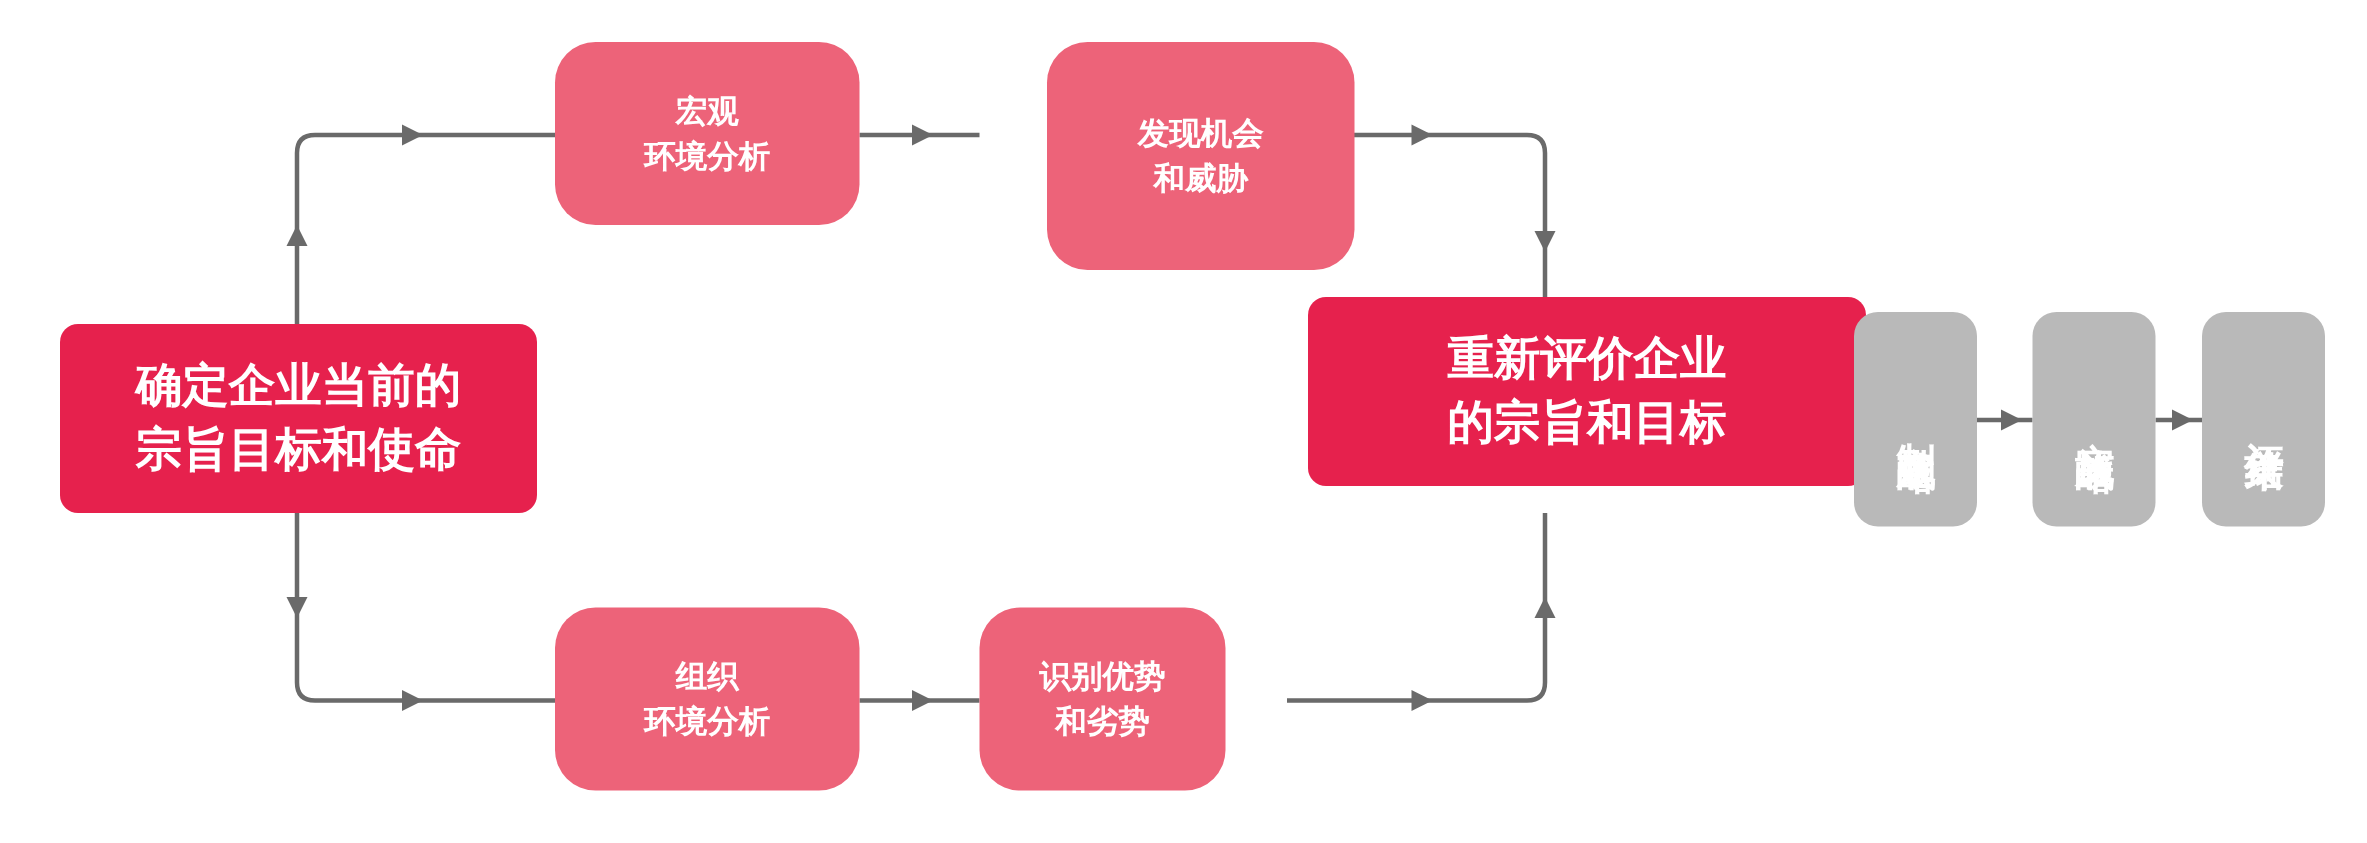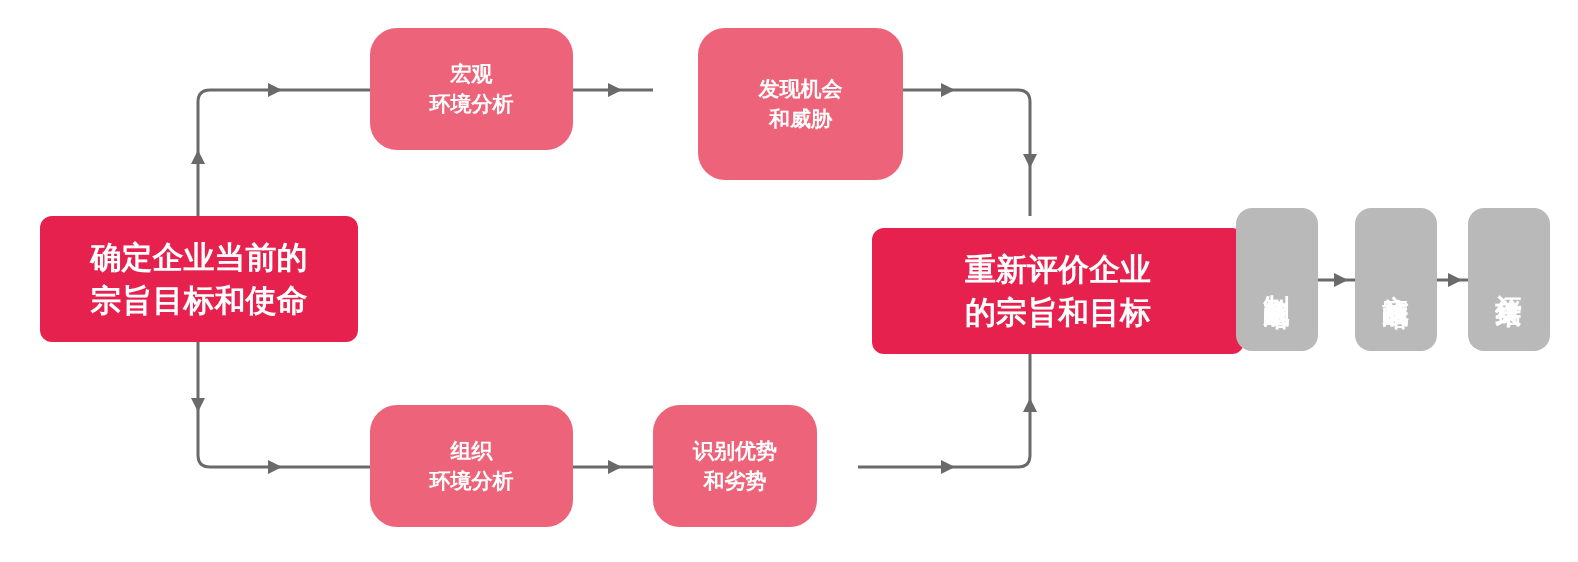--- a/index.html
+++ b/index.html
@@ -105,21 +105,21 @@
 
   <div class="node node-pink" style="left:653px; top:28px; width:205px; height:152px;margin-left:45px;">发现机会
 和威胁</div>
 
   <div class="node node-pink" style="left:370px; top:405px; width:203px; height:122px;">组织
 环境分析</div>
 
   <div class="node node-pink" style="left:653px; top:405px; width:164px; height:122px;">识别优势
 和劣势</div>
 
-  <div class="node node-red" style="left:872px; top:228px; width:372px; height:126px;">重新评价企业
+  <div class="node node-red" style="left:872px; top:198px; width:372px; height:126px;">重新评价企业
 的宗旨和目标</div>
 
   <div class="node node-gray" style="left:1236px; top:208px; width:82px; height:143px;">制定战略</div>
 
   <div class="node node-gray" style="left:1355px; top:208px; width:82px; height:143px;">实施战略</div>
 
   <div class="node node-gray" style="left:1468px; top:208px; width:82px; height:143px;">评价结果</div>
 
 </div>
 

